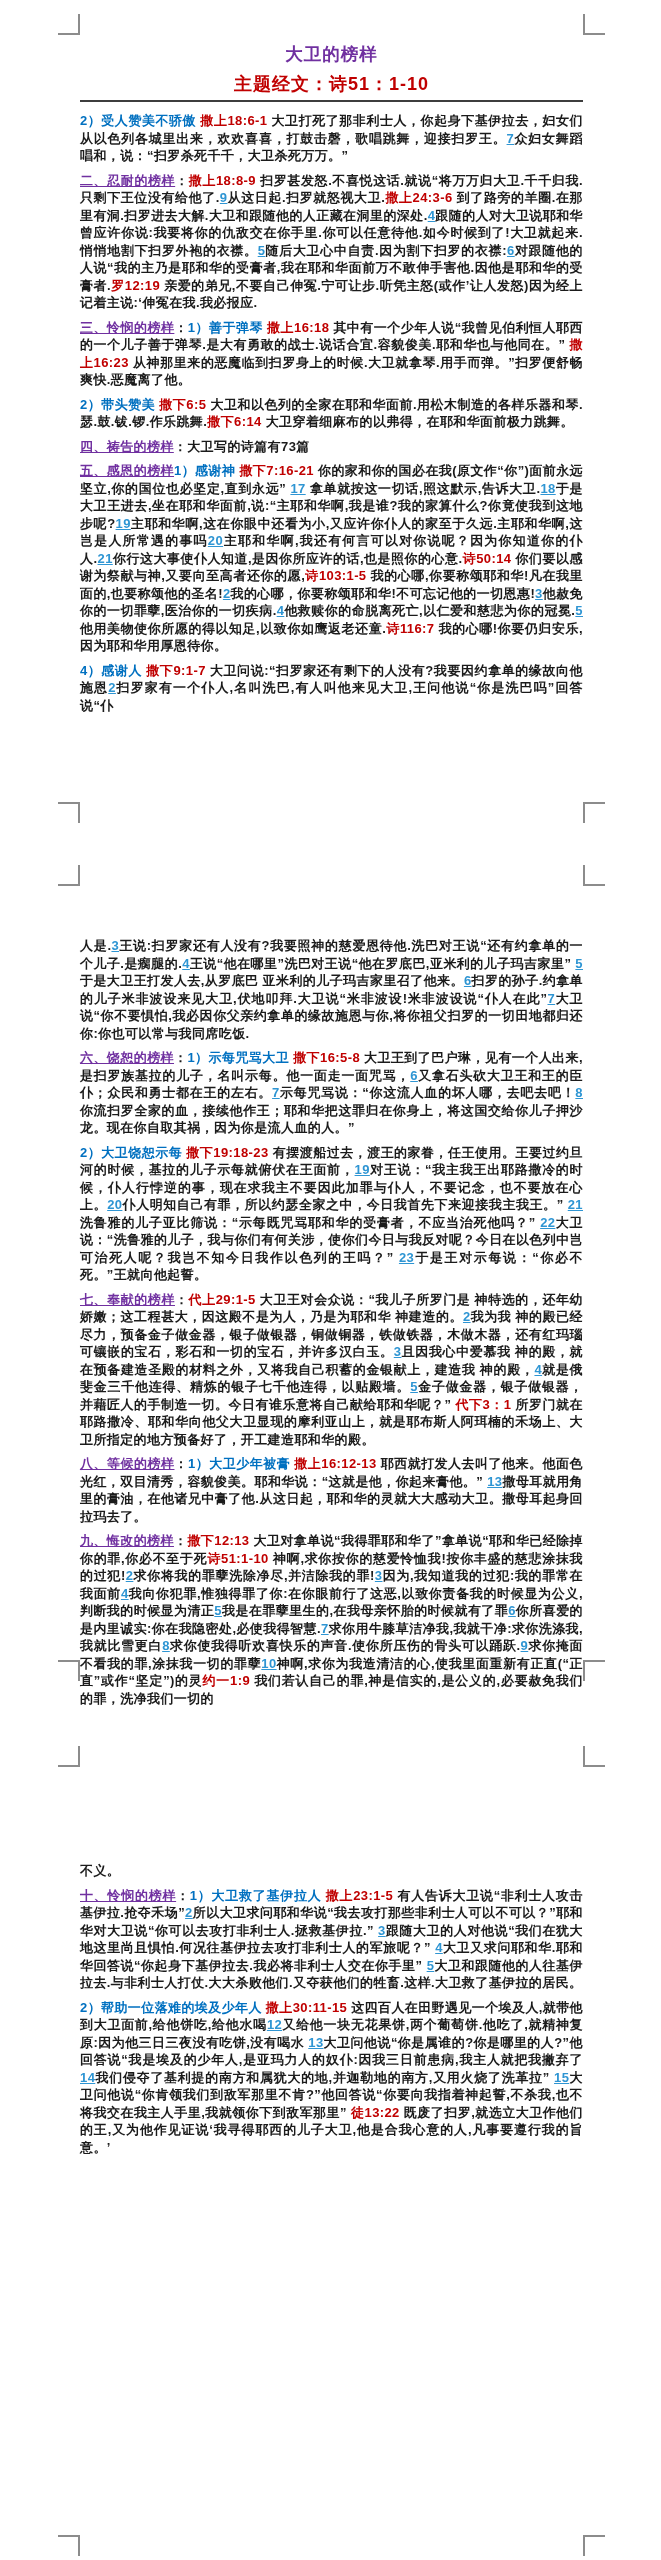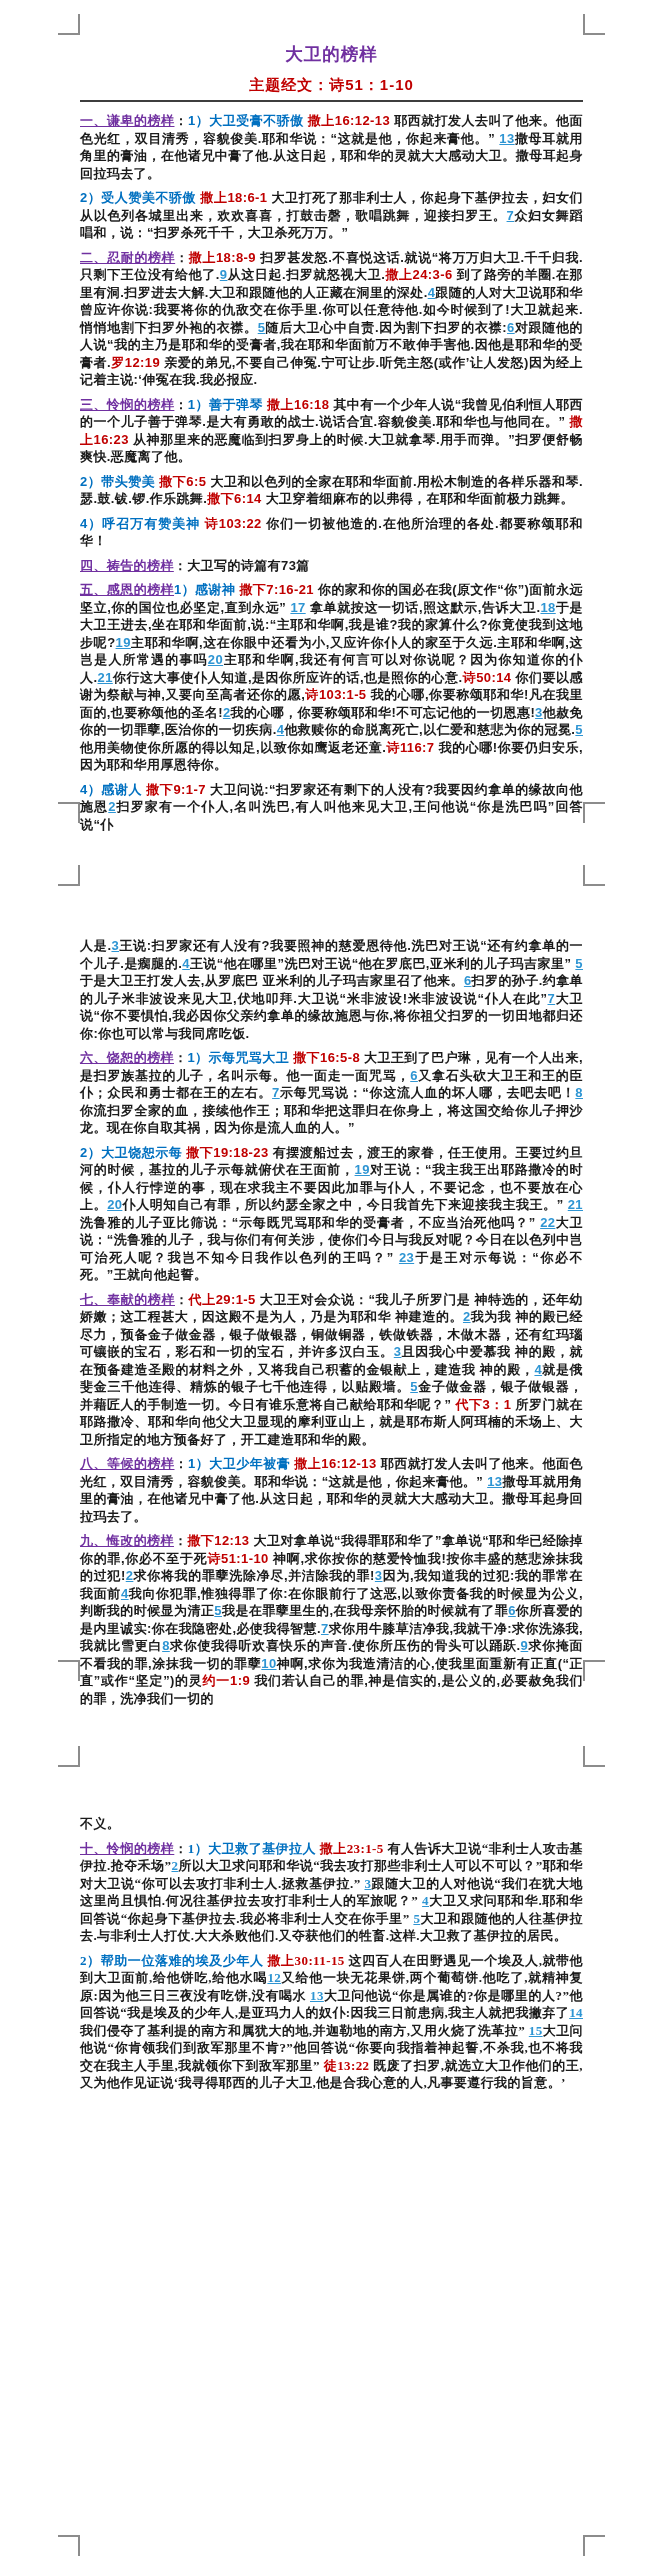--- a/index.html
+++ b/index.html
@@ -7,27 +7,27 @@
     width:661px;height:2560px;background:#ffffff;position:relative;
     font-family:"Liberation Sans",sans-serif;overflow:hidden;
   }
   .page{
     position:absolute;left:80px;width:503px;
     font-weight:bold;color:#1b1b1b;font-size:13px;line-height:17.5px;
     letter-spacing:0.4px;text-align:justify;
   }
   #page1{top:30px;margin-top:16px;}
   #page2{top:937px;}
-  #page3{top:1815px;font-family:Liberation Serif, serif;}
+  #page3{top:1862px;}
   .doc-title{
     text-align:center;font-size:17.5px;color:#7030A0;
     margin:0 0 12px 0;letter-spacing:1px;
   }
   .doc-subtitle{
-    text-align:center;font-size:15px;color:#C00000;
+    text-align:center;font-size:18px;color:#C00000;
     margin:0 0 7px 0;letter-spacing:1px;
   }
   .divider{
     border:none;border-top:2px solid #3d3d3d;margin:0 0 10px 0;height:0;
   }
   .para{margin:0 0 7px 0;}
   .run-h{color:#7030A0;text-decoration:underline;}
   .run-b{color:#0070C0;}
   .run-r{color:#C00000;}
   .run-v{color:#2E95D3;text-decoration:underline;}
@@ -55,26 +55,24 @@
 <div class="mark l tl" style="top:1746px"></div>
 <div class="mark r tr" style="top:1746px"></div>
 <div class="mark l bl" style="top:2535px"></div>
 <div class="mark r br" style="top:2535px"></div>
 
 <div class="page" id="page1">
   <h1 class="doc-title">大卫的榜样</h1>
   <h2 class="doc-subtitle">主题经文：诗51：1-10</h2>
   <hr class="divider">
   <div class="page-body">
-      <p class="para"><span class="run-h">一、谦卑的榜样</span><span class="run-t">：</span><span class="run-b">1）大卫受膏不骄傲 </span><span class="run-r">撒上16:12-13 </span><span class="run-t">耶西就打发人去叫了他来。他面色光红，双目清秀，容貌俊美.耶和华说：“这就是他，你起来膏他。” </span><span class="run-v">13</span><span class="run-t">撒母耳就用角里的膏油，在他诸兄中膏了他.从这日起，耶和华的灵就大大感动大卫。撒母耳起身回拉玛去了。</span></p>
       <p class="para"><span class="run-b">2）受人赞美不骄傲 </span><span class="run-r">撒上18:6-1 </span><span class="run-t">大卫打死了那非利士人，你起身下基伊拉去，妇女们从以色列各城里出来，欢欢喜喜，打鼓击磬，歌唱跳舞，迎接扫罗王。</span><span class="run-v">7</span><span class="run-t">众妇女舞蹈唱和，说：“扫罗杀死千千，大卫杀死万万。”</span></p>
       <p class="para"><span class="run-h">二、忍耐的榜样</span><span class="run-t">：</span><span class="run-r">撒上18:8-9 </span><span class="run-t">扫罗甚发怒.不喜悦这话.就说“将万万归大卫.千千归我.只剩下王位没有给他了.</span><span class="run-v">9</span><span class="run-t">从这日起.扫罗就怒视大卫.</span><span class="run-r">撒上24:3-6 </span><span class="run-t">到了路旁的羊圈.在那里有洞.扫罗进去大解.大卫和跟随他的人正藏在洞里的深处.</span><span class="run-v">4</span><span class="run-t">跟随的人对大卫说耶和华曾应许你说:我要将你的仇敌交在你手里.你可以任意待他.如今时候到了!大卫就起来.悄悄地割下扫罗外袍的衣襟。</span><span class="run-v">5</span><span class="run-t">随后大卫心中自责.因为割下扫罗的衣襟:</span><span class="run-v">6</span><span class="run-t">对跟随他的人说“我的主乃是耶和华的受膏者,我在耶和华面前万不敢伸手害他.因他是耶和华的受膏者.</span><span class="run-r">罗12:19 </span><span class="run-t">亲爱的弟兄,不要自己伸冤.宁可让步.听凭主怒(或作’让人发怒)因为经上记着主说:‘伸冤在我.我必报应.</span></p>
       <p class="para"><span class="run-h">三、怜悯的榜样</span><span class="run-t">：</span><span class="run-b">1）善于弹琴 </span><span class="run-r">撒上16:18 </span><span class="run-t">其中有一个少年人说“我曾见伯利恒人耶西的一个儿子善于弹琴.是大有勇敢的战士.说话合宜.容貌俊美.耶和华也与他同在。” </span><span class="run-r">撒上16:23 </span><span class="run-t">从神那里来的恶魔临到扫罗身上的时候.大卫就拿琴.用手而弹。”扫罗便舒畅爽快.恶魔离了他。</span></p>
       <p class="para"><span class="run-b">2）带头赞美 </span><span class="run-r">撒下6:5 </span><span class="run-t">大卫和以色列的全家在耶和华面前.用松木制造的各样乐器和琴.瑟.鼓.钹.锣.作乐跳舞.</span><span class="run-r">撒下6:14 </span><span class="run-t">大卫穿着细麻布的以弗得，在耶和华面前极力跳舞。</span></p>
-      <p class="para"><span class="run-b">4）呼召万有赞美神 </span><span class="run-r">诗103:22 </span><span class="run-t">你们一切被他造的.在他所治理的各处.都要称颂耶和华！</span></p>
       <p class="para"><span class="run-h">四、祷告的榜样</span><span class="run-t">：大卫写的诗篇有73篇</span></p>
       <p class="para"><span class="run-h">五、感恩的榜样</span><span class="run-b">1）感谢神 </span><span class="run-r">撒下7:16-21 </span><span class="run-t">你的家和你的国必在我(原文作“你”)面前永远坚立,你的国位也必坚定,直到永远” </span><span class="run-v">17</span><span class="run-t"> 拿单就按这一切话,照这默示,告诉大卫.</span><span class="run-v">18</span><span class="run-t">于是大卫王进去,坐在耶和华面前,说:“主耶和华啊,我是谁?我的家算什么?你竟使我到这地步呢?</span><span class="run-v">19</span><span class="run-t">主耶和华啊,这在你眼中还看为小,又应许你仆人的家至于久远.主耶和华啊,这岂是人所常遇的事吗</span><span class="run-v">20</span><span class="run-t">主耶和华啊,我还有何言可以对你说呢？因为你知道你的仆人.</span><span class="run-v">21</span><span class="run-t">你行这大事使仆人知道,是因你所应许的话,也是照你的心意.</span><span class="run-r">诗50:14 </span><span class="run-t">你们要以感谢为祭献与神,又要向至高者还你的愿,</span><span class="run-r">诗103:1-5 </span><span class="run-t">我的心哪,你要称颂耶和华!凡在我里面的,也要称颂他的圣名!</span><span class="run-v">2</span><span class="run-t">我的心哪，你要称颂耶和华!不可忘记他的一切恩惠!</span><span class="run-v">3</span><span class="run-t">他赦免你的一切罪孽,医治你的一切疾病.</span><span class="run-v">4</span><span class="run-t">他救赎你的命脱离死亡,以仁爱和慈悲为你的冠冕.</span><span class="run-v">5</span><span class="run-t">他用美物使你所愿的得以知足,以致你如鹰返老还童.</span><span class="run-r">诗116:7 </span><span class="run-t">我的心哪!你要仍归安乐,因为耶和华用厚恩待你。</span></p>
       <p class="para"><span class="run-b">4）感谢人 </span><span class="run-r">撒下9:1-7 </span><span class="run-t">大卫问说:“扫罗家还有剩下的人没有?我要因约拿单的缘故向他施恩</span><span class="run-v">2</span><span class="run-t">扫罗家有一个仆人,名叫洗巴,有人叫他来见大卫,王问他说“你是洗巴吗”回答说“仆</span></p>
     </div>
 </div>
 
 <div class="page" id="page2">
   <div class="page-body">
       <p class="para"><span class="run-t">人是.</span><span class="run-v">3</span><span class="run-t">王说:扫罗家还有人没有?我要照神的慈爱恩待他.洗巴对王说“还有约拿单的一个儿子.是瘸腿的.</span><span class="run-v">4</span><span class="run-t">王说“他在哪里”洗巴对王说“他在罗底巴,亚米利的儿子玛吉家里” </span><span class="run-v">5</span><span class="run-t">于是大卫王打发人去,从罗底巴 亚米利的儿子玛吉家里召了他来。</span><span class="run-v">6</span><span class="run-t">扫罗的孙子.约拿单的儿子米非波设来见大卫,伏地叩拜.大卫说“米非波设!米非波设说“仆人在此”</span><span class="run-v">7</span><span class="run-t">大卫说“你不要惧怕,我必因你父亲约拿单的缘故施恩与你,将你祖父扫罗的一切田地都归还你:你也可以常与我同席吃饭.</span></p>
       <p class="para"><span class="run-h">六、饶恕的榜样</span><span class="run-t">：</span><span class="run-b">1）示每咒骂大卫 </span><span class="run-r">撒下16:5-8 </span><span class="run-t">大卫王到了巴户琳，见有一个人出来,是扫罗族基拉的儿子，名叫示每。他一面走一面咒骂，</span><span class="run-v">6</span><span class="run-t">又拿石头砍大卫王和王的臣仆；众民和勇士都在王的左右。</span><span class="run-v">7</span><span class="run-t">示每咒骂说：“你这流人血的坏人哪，去吧去吧！</span><span class="run-v">8</span><span class="run-t">你流扫罗全家的血，接续他作王；耶和华把这罪归在你身上，将这国交给你儿子押沙龙。现在你自取其祸，因为你是流人血的人。”</span></p>

